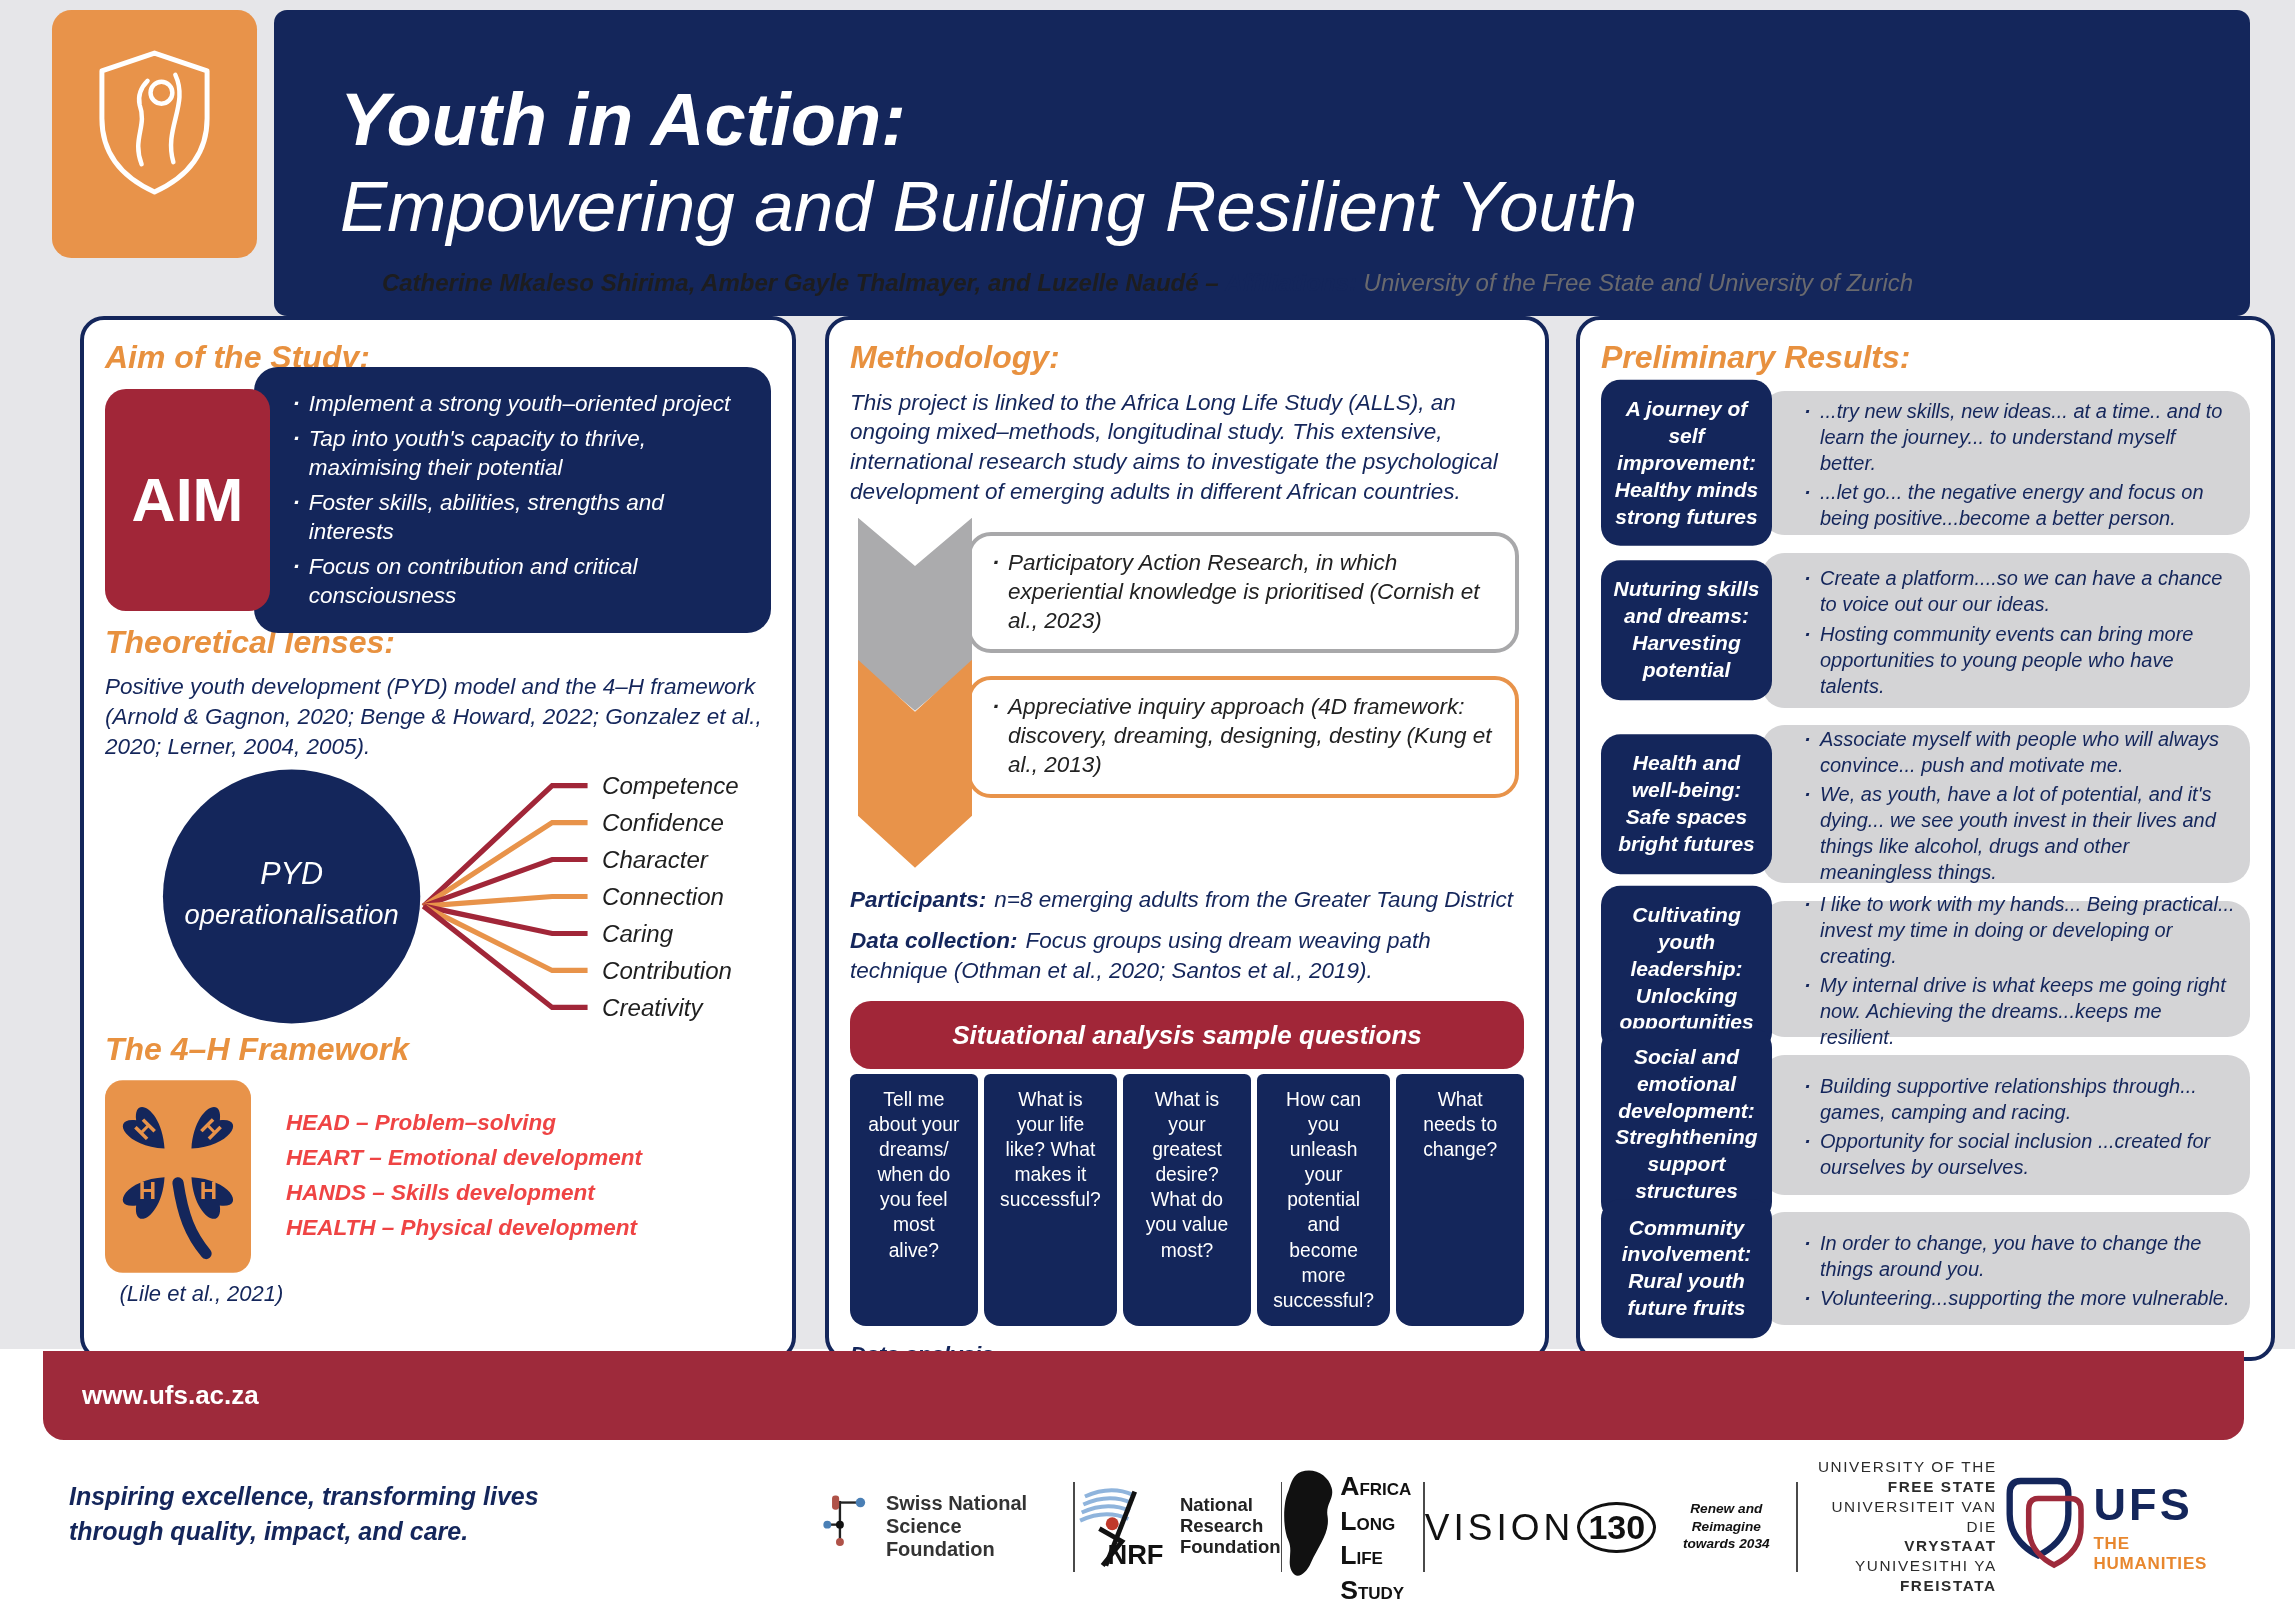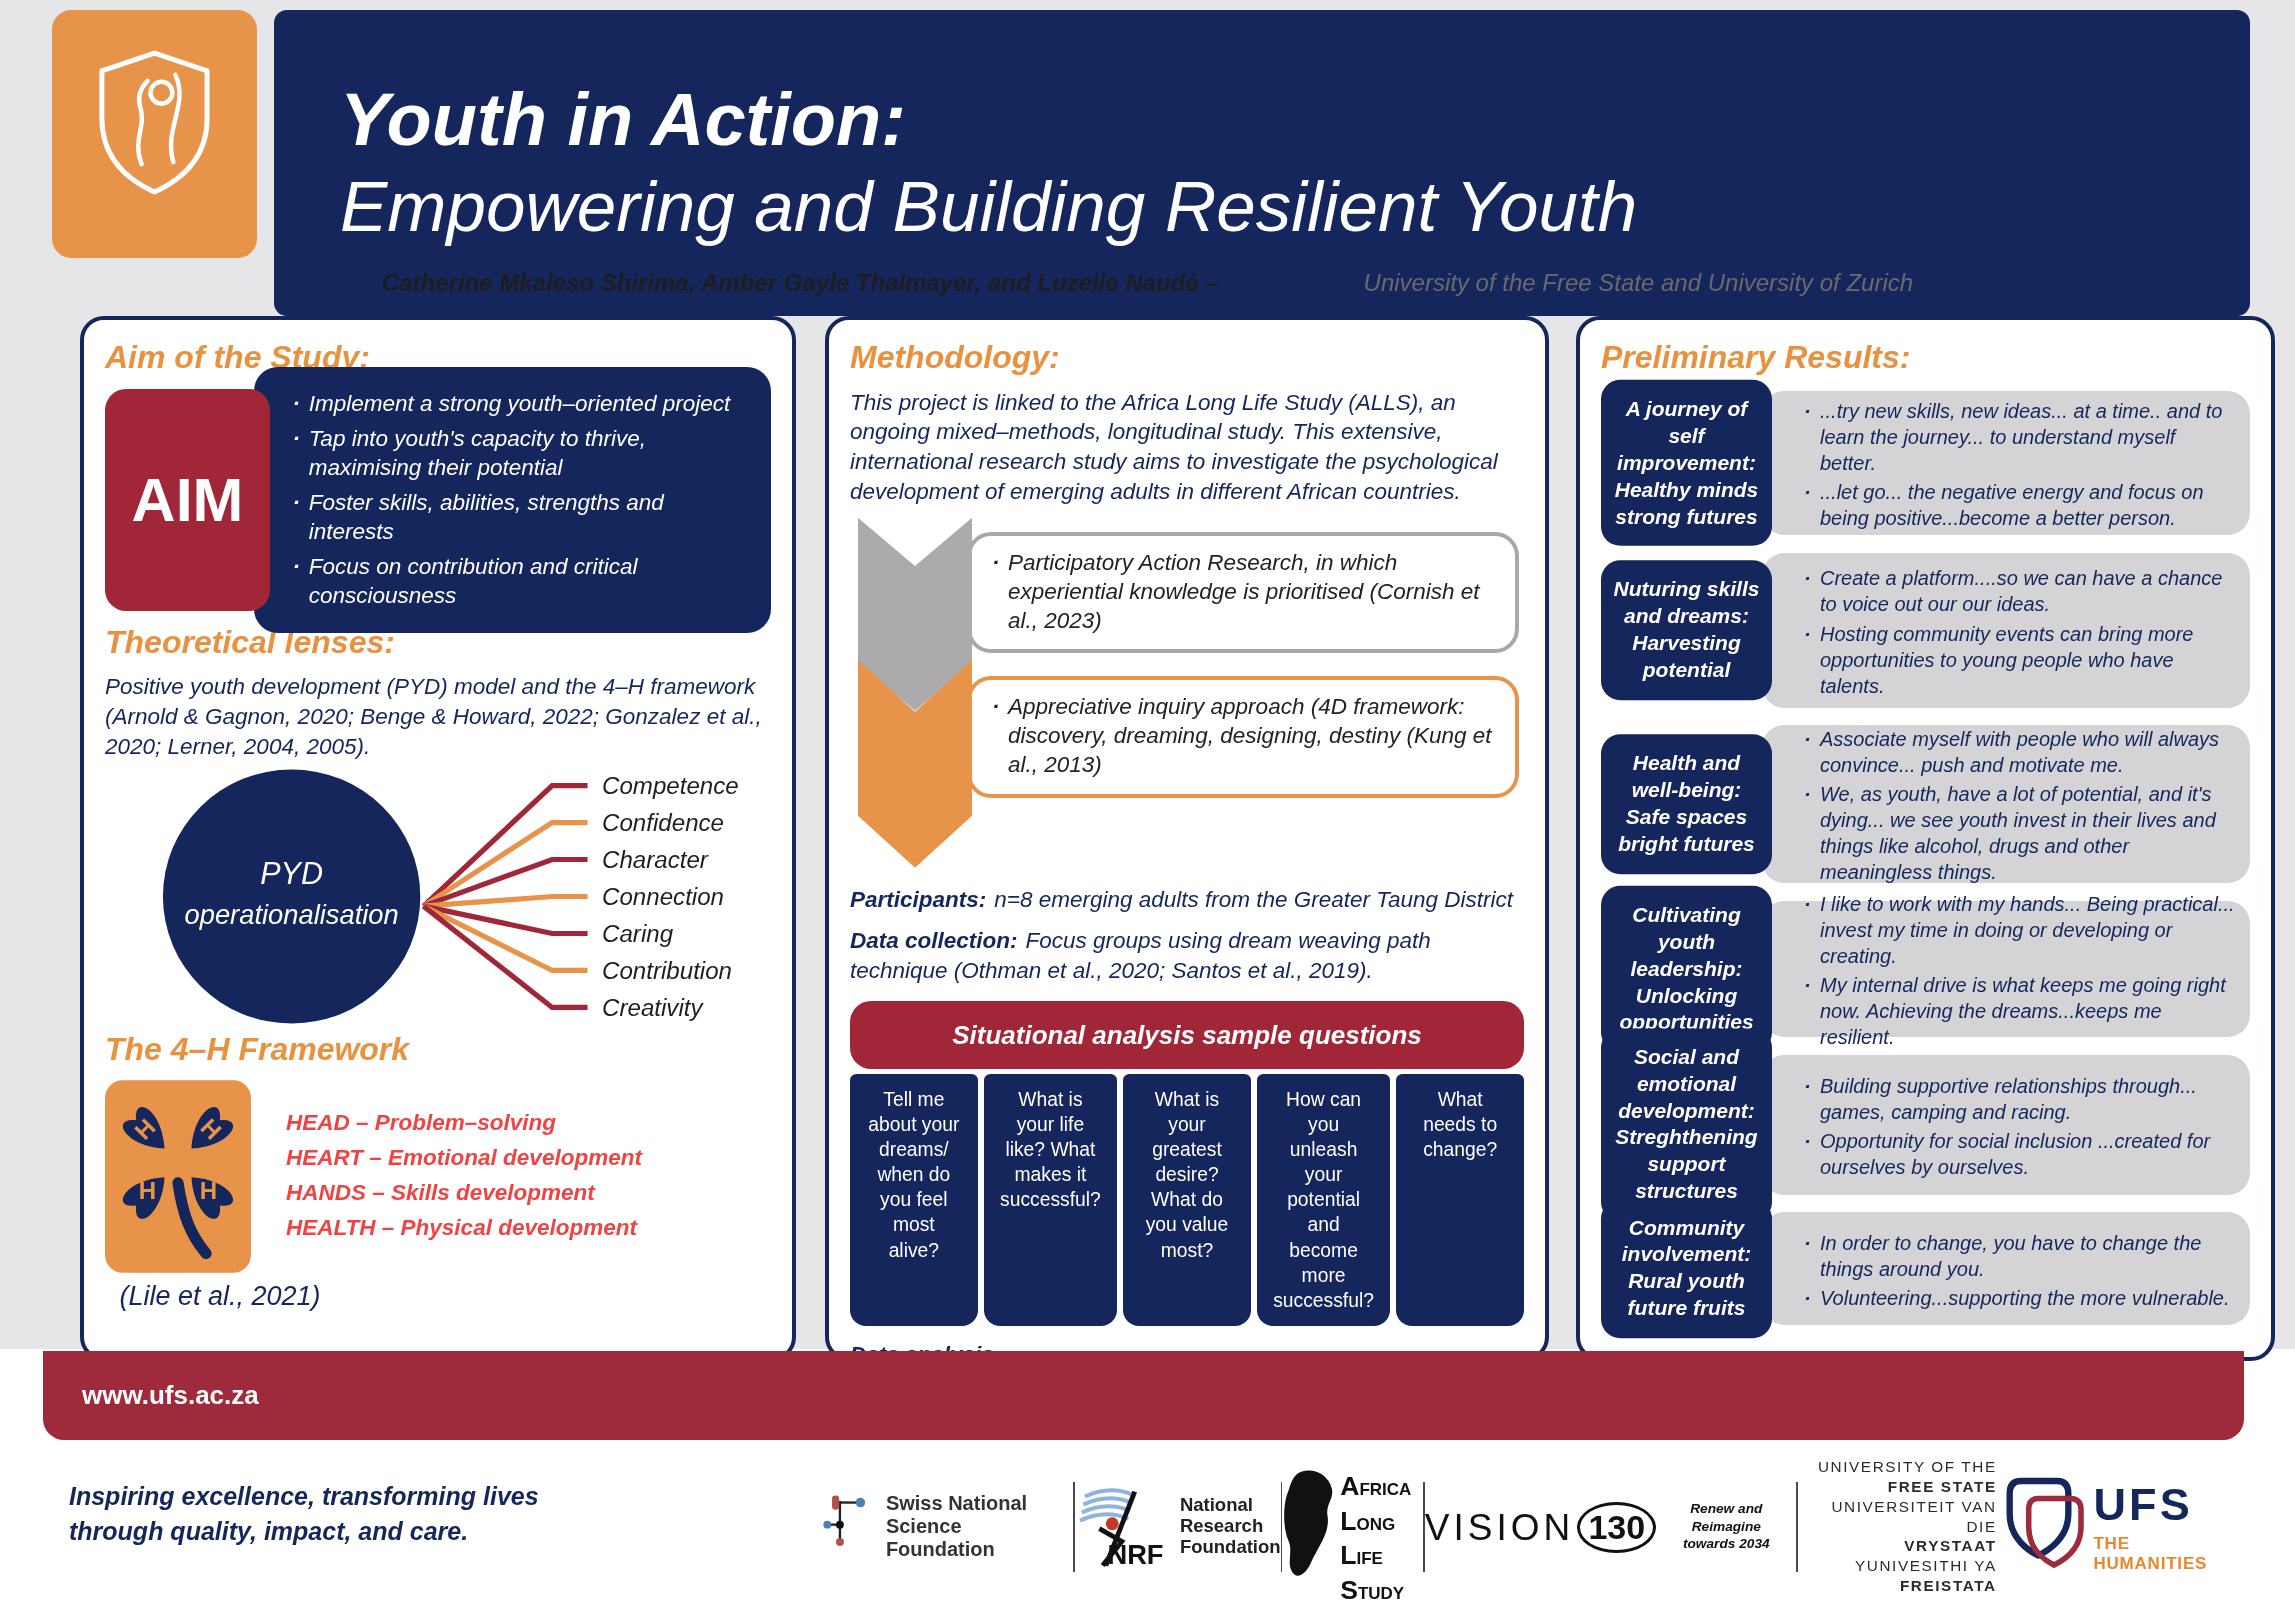--- a/index.html
+++ b/index.html
@@ -43,21 +43,21 @@
   
   .pyd-svg{display:block;margin:1.6px 0 1.6px 0;}
   .fan-line{fill:none;stroke-width:6.5px;}
   .fan-red{stroke:#A12638;}
   .fan-orange{stroke:#E8934A;}
   .pyd-outcome{font-size:30px;font-style:italic;fill:#1f1f1f;}
   .pyd-circle-text{fill:#fff;font-style:italic;text-anchor:middle;}
   
   .fourh-row{display:flex;align-items:center;gap:35px;margin-top:3.2px;}
   .fourh-lines{color:#ef4444;font-size:22.5px;font-style:italic;font-weight:bold;line-height:1.55;}
-  .cite{color:#14265B;font-size:27px;font-style:italic;margin:8px 0 0 14.5px;}
+  .cite{color:#14265B;font-size:22px;font-style:italic;margin:8px 0 0 14.5px;}
 
   
   .method-diagram{position:relative;height:356px;margin:11.3px 0 4.8px 0;}
   .chevron{position:absolute;left:8px;width:114px;
            clip-path:polygon(0% 0%,50% 25%,100% 0%,100% 75%,50% 100%,0% 75%);}
   .chev-gray{top:0;height:193px;background:#ABABAD;z-index:1;}
   .chev-orange{top:142px;height:208px;background:#E8934A;z-index:2;}
   .m-box{position:absolute;left:117px;right:4.8px;border-radius:24px;background:#fff;
          padding:13px 19.3px;display:flex;align-items:center;}
   .m-box-gray{top:14.5px;min-height:119px;border:4px solid #A8A8AA;}

